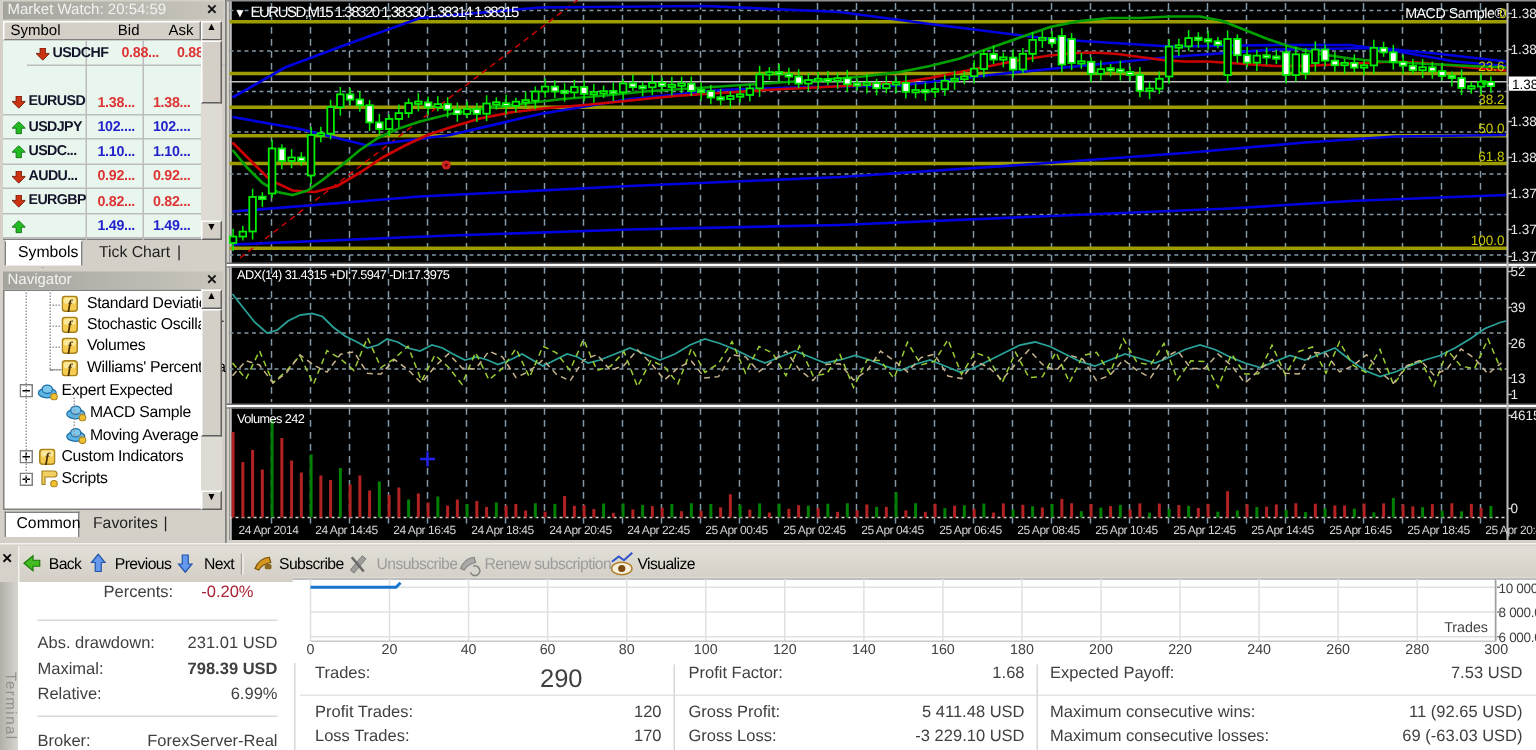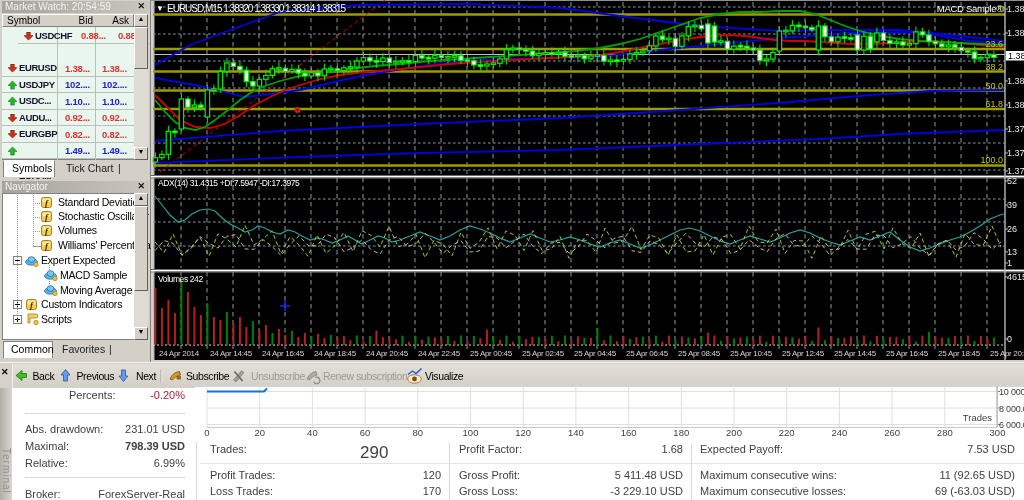--- a/index.html
+++ b/index.html
@@ -858,21 +858,21 @@
 <span class="tb" style="left:251px;color:#9c9c9c;">Unsubscribe</span>
 <span class="tb" style="left:323px;color:#9c9c9c;">Renew subscription</span>
 <span class="tb" style="left:425px;">Visualize</span>
 </div>
 
 <div style="position:absolute;left:0;top:388px;width:1024px;height:112px;background:#ffffff;">
 <div style="position:absolute;left:0;top:0;width:12px;height:112px;background:linear-gradient(90deg,#b0afa8,#d8d6d0);"></div>
 <div style="position:absolute;left:0px;top:60px;width:12px;height:52px;overflow:hidden;font-size:10px;color:#90908c;writing-mode:vertical-rl;letter-spacing:1px;">Terminal</div>
 <div style="position:absolute;left:196px;top:0;width:1px;height:112px;background:#d8d8d8;"></div>
 <span style="position:absolute;left:25px;top:1px;font-size:11px;color:#404040;margin-left:44px;">Percents:</span>
-<span style="position:absolute;left:100px;top:1px;width:85px;text-align:right;font-size:11px;color:#aa2233;">-0.20%</span>
+<span style="position:absolute;left:84px;top:1px;width:85px;text-align:right;font-size:11px;color:#aa2233;">-0.20%</span>
 <div style="position:absolute;left:25px;top:25px;width:160px;height:1px;background:#d8d8d8;"></div>
 <span style="position:absolute;left:25px;top:35px;font-size:11px;color:#404040;">Abs. drawdown:</span>
 <span style="position:absolute;left:100px;top:35px;width:85px;text-align:right;font-size:11px;color:#404040;">231.01 USD</span>
 <span style="position:absolute;left:25px;top:52px;font-size:11px;color:#404040;">Maximal:</span>
 <span style="position:absolute;left:100px;top:52px;width:85px;text-align:right;font-size:11px;color:#404040;font-weight:bold;">798.39 USD</span>
 <span style="position:absolute;left:25px;top:69px;font-size:11px;color:#404040;">Relative:</span>
 <span style="position:absolute;left:100px;top:69px;width:85px;text-align:right;font-size:11px;color:#404040;">6.99%</span>
 <div style="position:absolute;left:25px;top:89px;width:160px;height:1px;background:#d8d8d8;"></div>
 <span style="position:absolute;left:25px;top:100px;font-size:11px;color:#404040;">Broker:</span>
 <span style="position:absolute;left:60px;top:100px;width:125px;text-align:right;font-size:11px;color:#404040;">ForexServer-Real</span>

